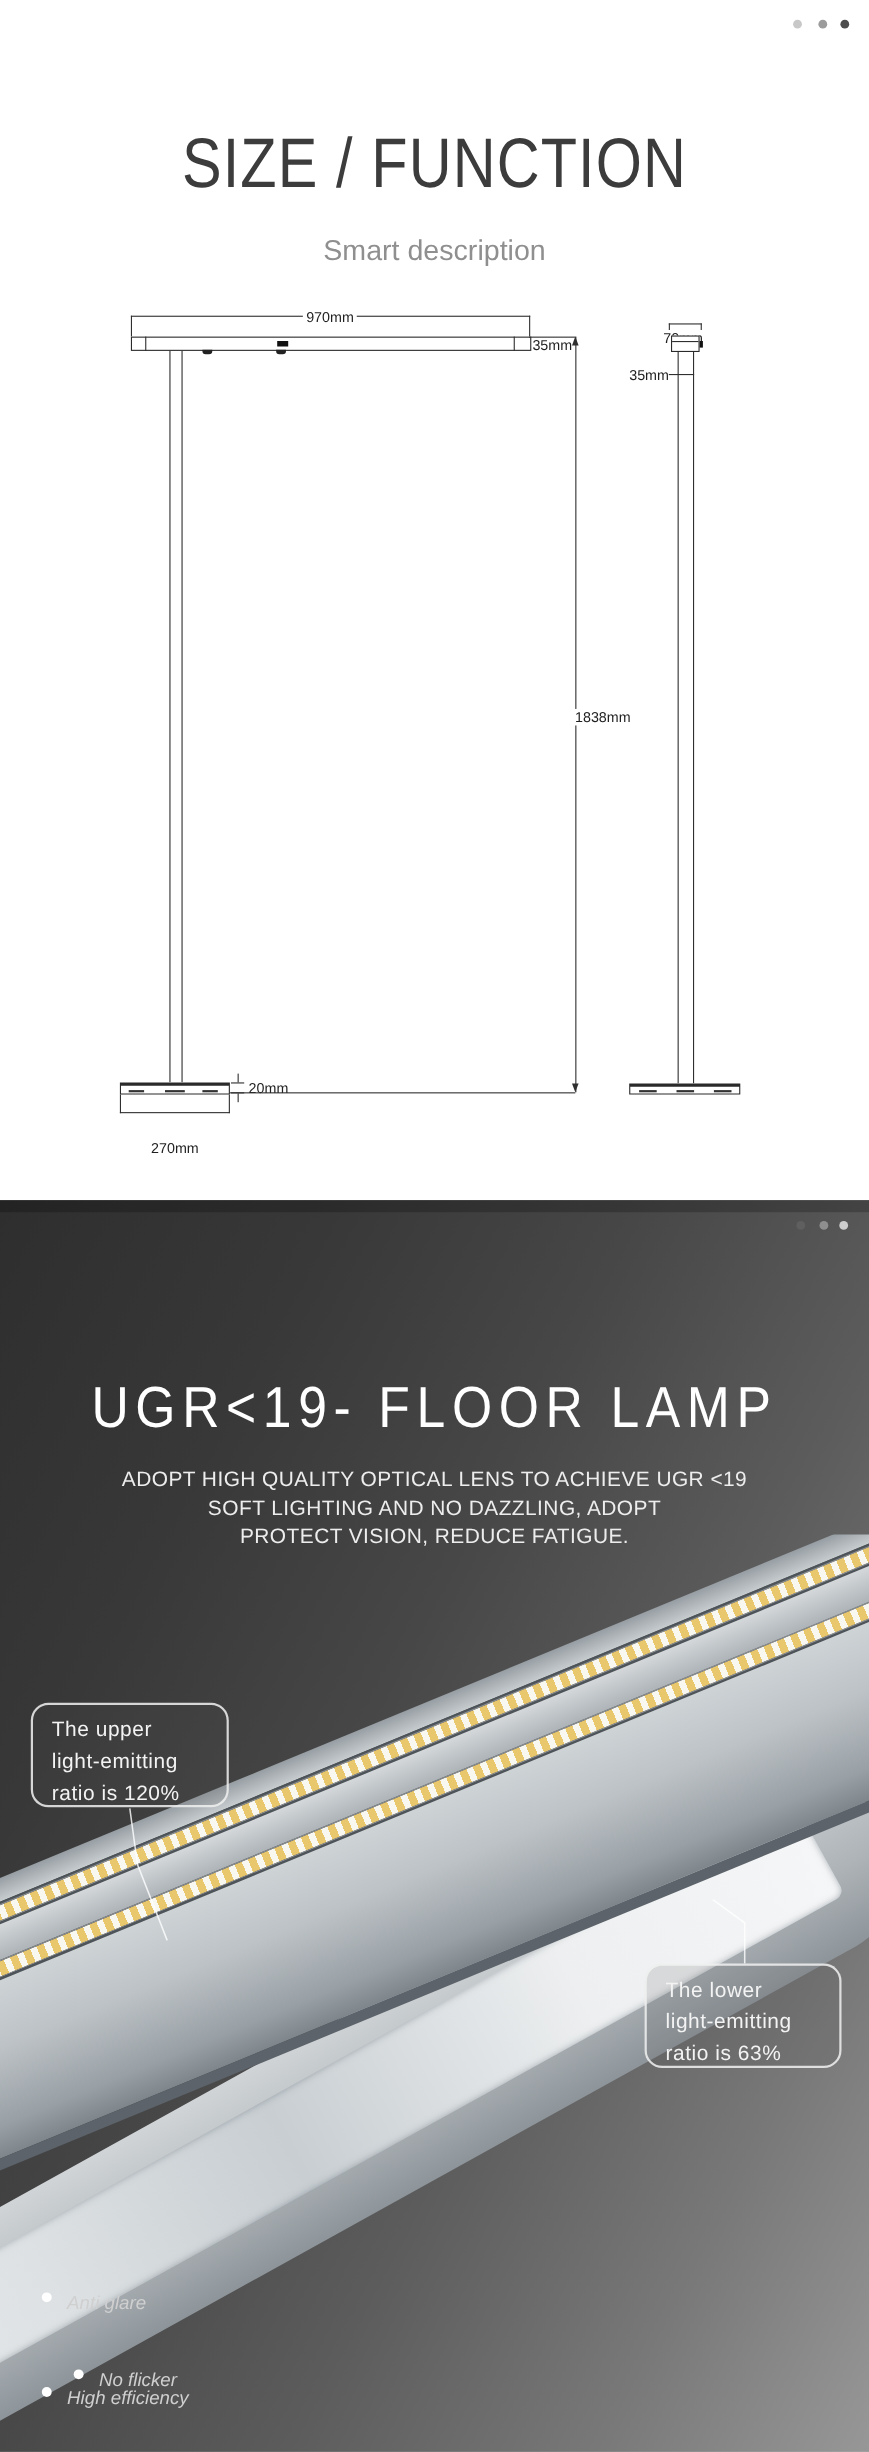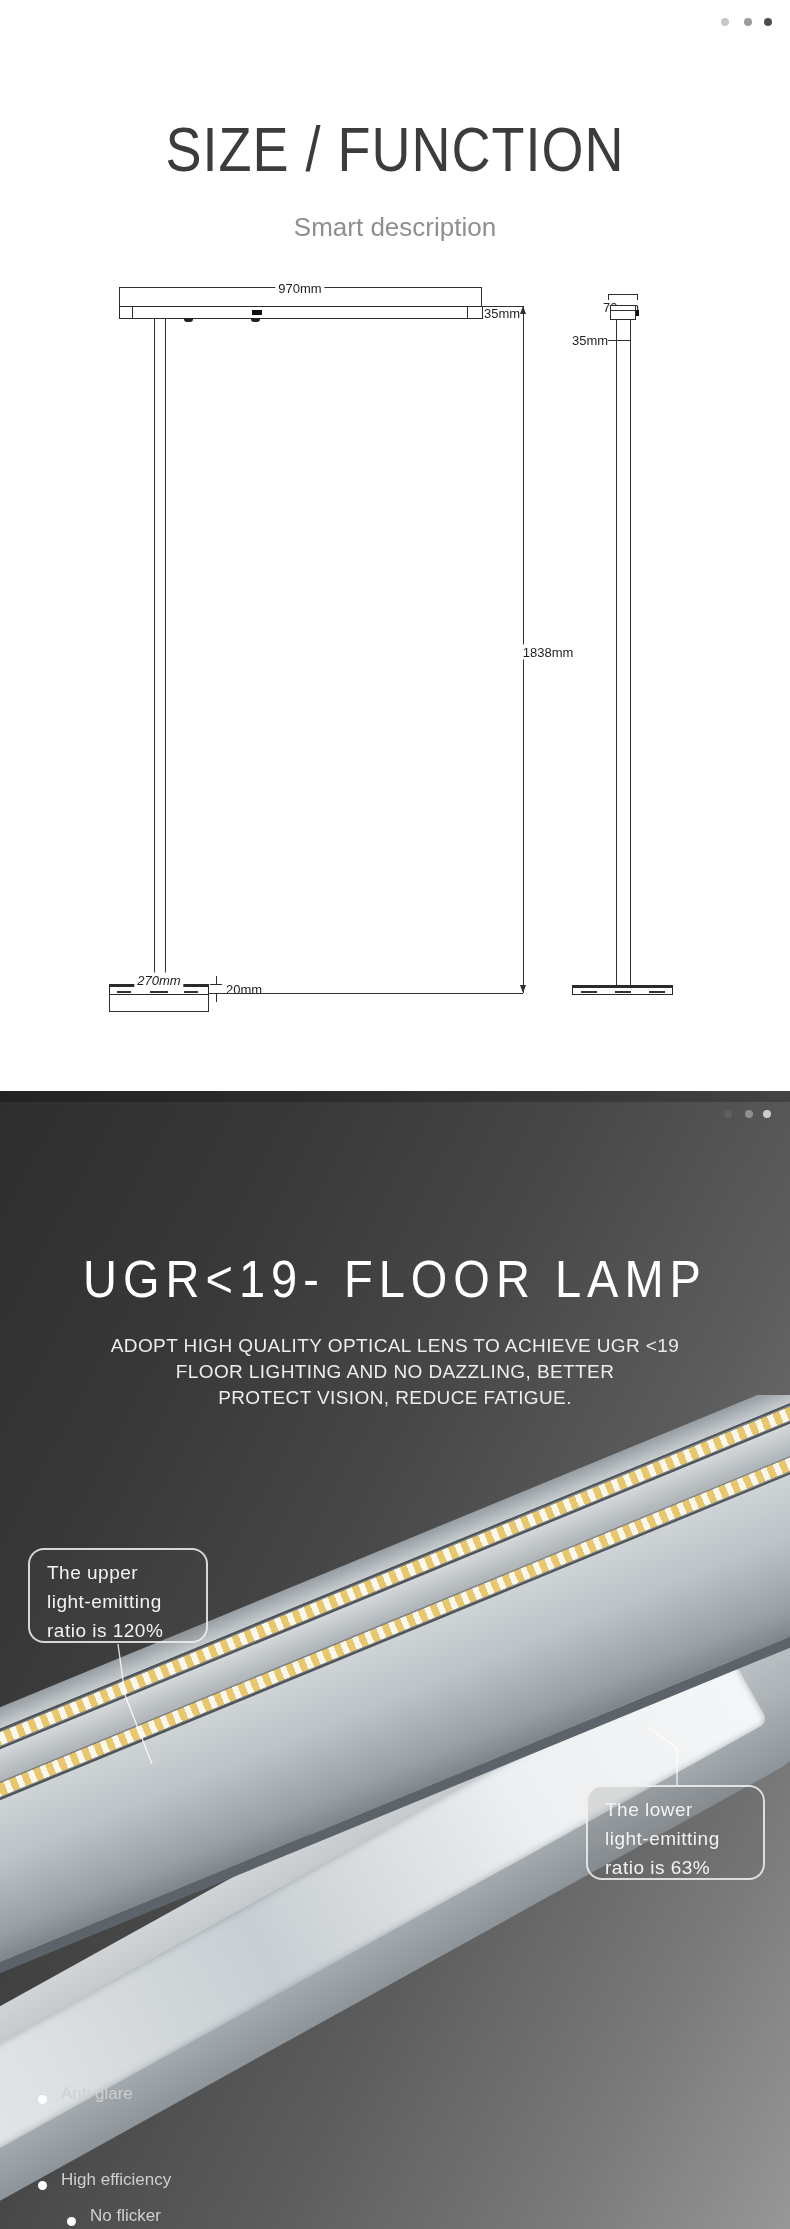--- a/index.html
+++ b/index.html
@@ -62,22 +62,22 @@
         box-shadow:inset 0 0 7px rgba(110,120,130,.55);}
   .leaders{position:absolute;left:0;top:0;z-index:3;}
 
   .callout{position:absolute;z-index:4;border:2px solid rgba(242,242,242,.85);
         border-radius:16px;padding:8px 16px 0 17px;color:#f3f3f3;font-size:19px;
         line-height:29px;letter-spacing:.5px;background:rgba(80,80,80,.15);
         box-sizing:border-box;}
   .callout-upper{left:28px;top:153px;width:180px;height:95px;}
   .callout-lower{left:586px;top:390px;width:179px;height:95px;}
 
-  .feature{position:absolute;left:38px;display:flex;align-items:flex-end;gap:14px;
-        z-index:5;color:#cfcfcf;font-size:17px;}
+  .feature{position:absolute;left:38px;display:flex;align-items:flex-start;gap:14px;
+        z-index:5;color:#cfcfcf;font-size:17px;font-style:italic;}
   .feature .bullet{width:9px;height:9px;border-radius:50%;background:#ffffff;flex:0 0 auto;}
 </style>
 </head>
 <body>
 
 <div class="page">
 
   <div class="dot" style="left:721px;top:18px;background:#c8c8c8;"></div>
   <div class="dot" style="left:744px;top:18px;background:#9c9c9c;"></div>
   <div class="dot" style="left:764px;top:18px;background:#4d4d4d;"></div>
@@ -112,21 +112,21 @@
     <div class="dl" style="left:210px;top:984px;width:12px;height:1px;"></div>
     <div class="dl" style="left:210px;top:993px;width:12px;height:1px;"></div>
     <div class="dl" style="left:216px;top:976px;width:1px;height:8px;"></div>
     <div class="dl" style="left:216px;top:994px;width:1px;height:8px;"></div>
     <div class="dim-label-plain" style="left:226px;top:982px;">20mm</div>
     <div class="dl" style="left:209px;top:993px;width:314px;height:1px;"></div>
 
     <div class="dl" style="left:109px;top:995px;width:1px;height:17px;"></div>
     <div class="dl" style="left:208px;top:995px;width:1px;height:17px;"></div>
     <div class="dl" style="left:109px;top:1011px;width:100px;height:1px;"></div>
-    <div class="dim-label" style="left:159px;top:980px;font-style:italic;">270mm</div>
+    <div class="dim-label" style="left:159px;top:1044px;">270mm</div>
 
     <div class="dl" style="left:481px;top:306px;width:42px;height:1px;"></div>
     <div class="dl" style="left:523px;top:306px;width:1px;height:687px;"></div>
     <div class="arrow-up" style="left:520px;top:306px;"></div>
     <div class="arrow-down" style="left:520px;top:985px;"></div>
     <div class="dim-label" style="left:548px;top:652px;">1838mm</div>
 
     <div class="dim-label-plain" style="left:603px;top:277px;margin-top:23px;">70mm</div>
     <div class="dl" style="left:608px;top:294px;width:30px;height:1px;"></div>
     <div class="dl" style="left:608px;top:294px;width:1px;height:6px;"></div>
@@ -147,21 +147,21 @@
 
   <div class="dark">
     <div class="dark-topstrip"></div>
 
     <div class="dot" style="left:724px;top:19px;background:#5f5f5f;"></div>
     <div class="dot" style="left:745px;top:19px;background:#8f8f8f;"></div>
     <div class="dot" style="left:763px;top:19px;background:#cdcdcd;"></div>
 
     <div class="ugr-title">UGR&lt;19- FLOOR LAMP</div>
     <div class="ugr-sub" style="top:244px;">ADOPT HIGH QUALITY OPTICAL LENS TO ACHIEVE UGR &lt;19</div>
-    <div class="ugr-sub" style="top:270px;">FLOOR LIGHTING AND NO DAZZLING, BETTER</div>
+    <div class="ugr-sub" style="top:270px;">SOFT LIGHTING AND NO DAZZLING, ADOPT</div>
     <div class="ugr-sub" style="top:296px;">PROTECT VISION, REDUCE FATIGUE.</div>
 
     <div class="photo">
 
       <div class="bar-lower">
         <div class="bl-diffuser"></div>
       </div>
 
       <div class="bar-upper">
         <div class="bu-topband"></div>
@@ -194,18 +194,18 @@
     </div>
 
     <div class="feature" style="top:993px;">
       <span class="bullet"></span>
       <span>Anti glare</span>
     </div>
     <div class="feature" style="top:1079px;">
       <span class="bullet"></span>
       <span>High efficiency</span>
     </div>
-    <div class="feature" style="top:1115px;padding-left:29px;">
+    <div class="feature" style="top:1063px;padding-left:29px;">
       <span class="bullet"></span>
       <span>No flicker</span>
     </div>
   </div>
 </div>
 
 </body></html>

